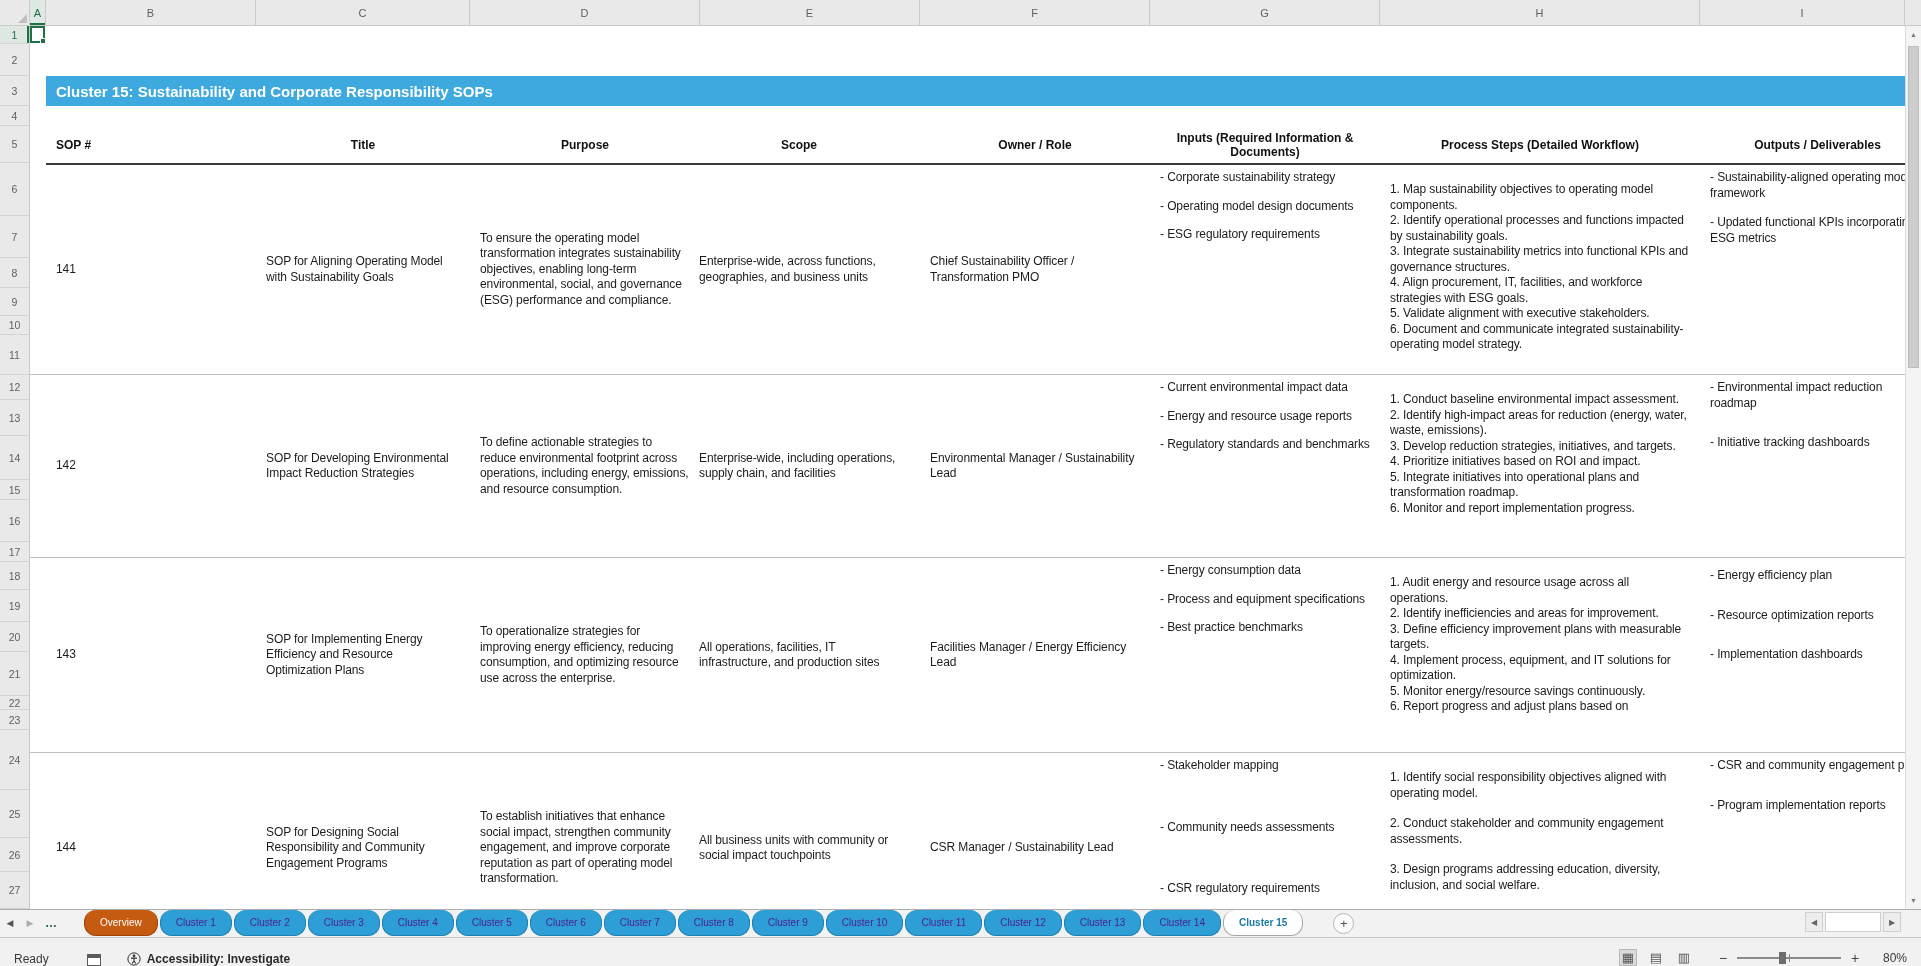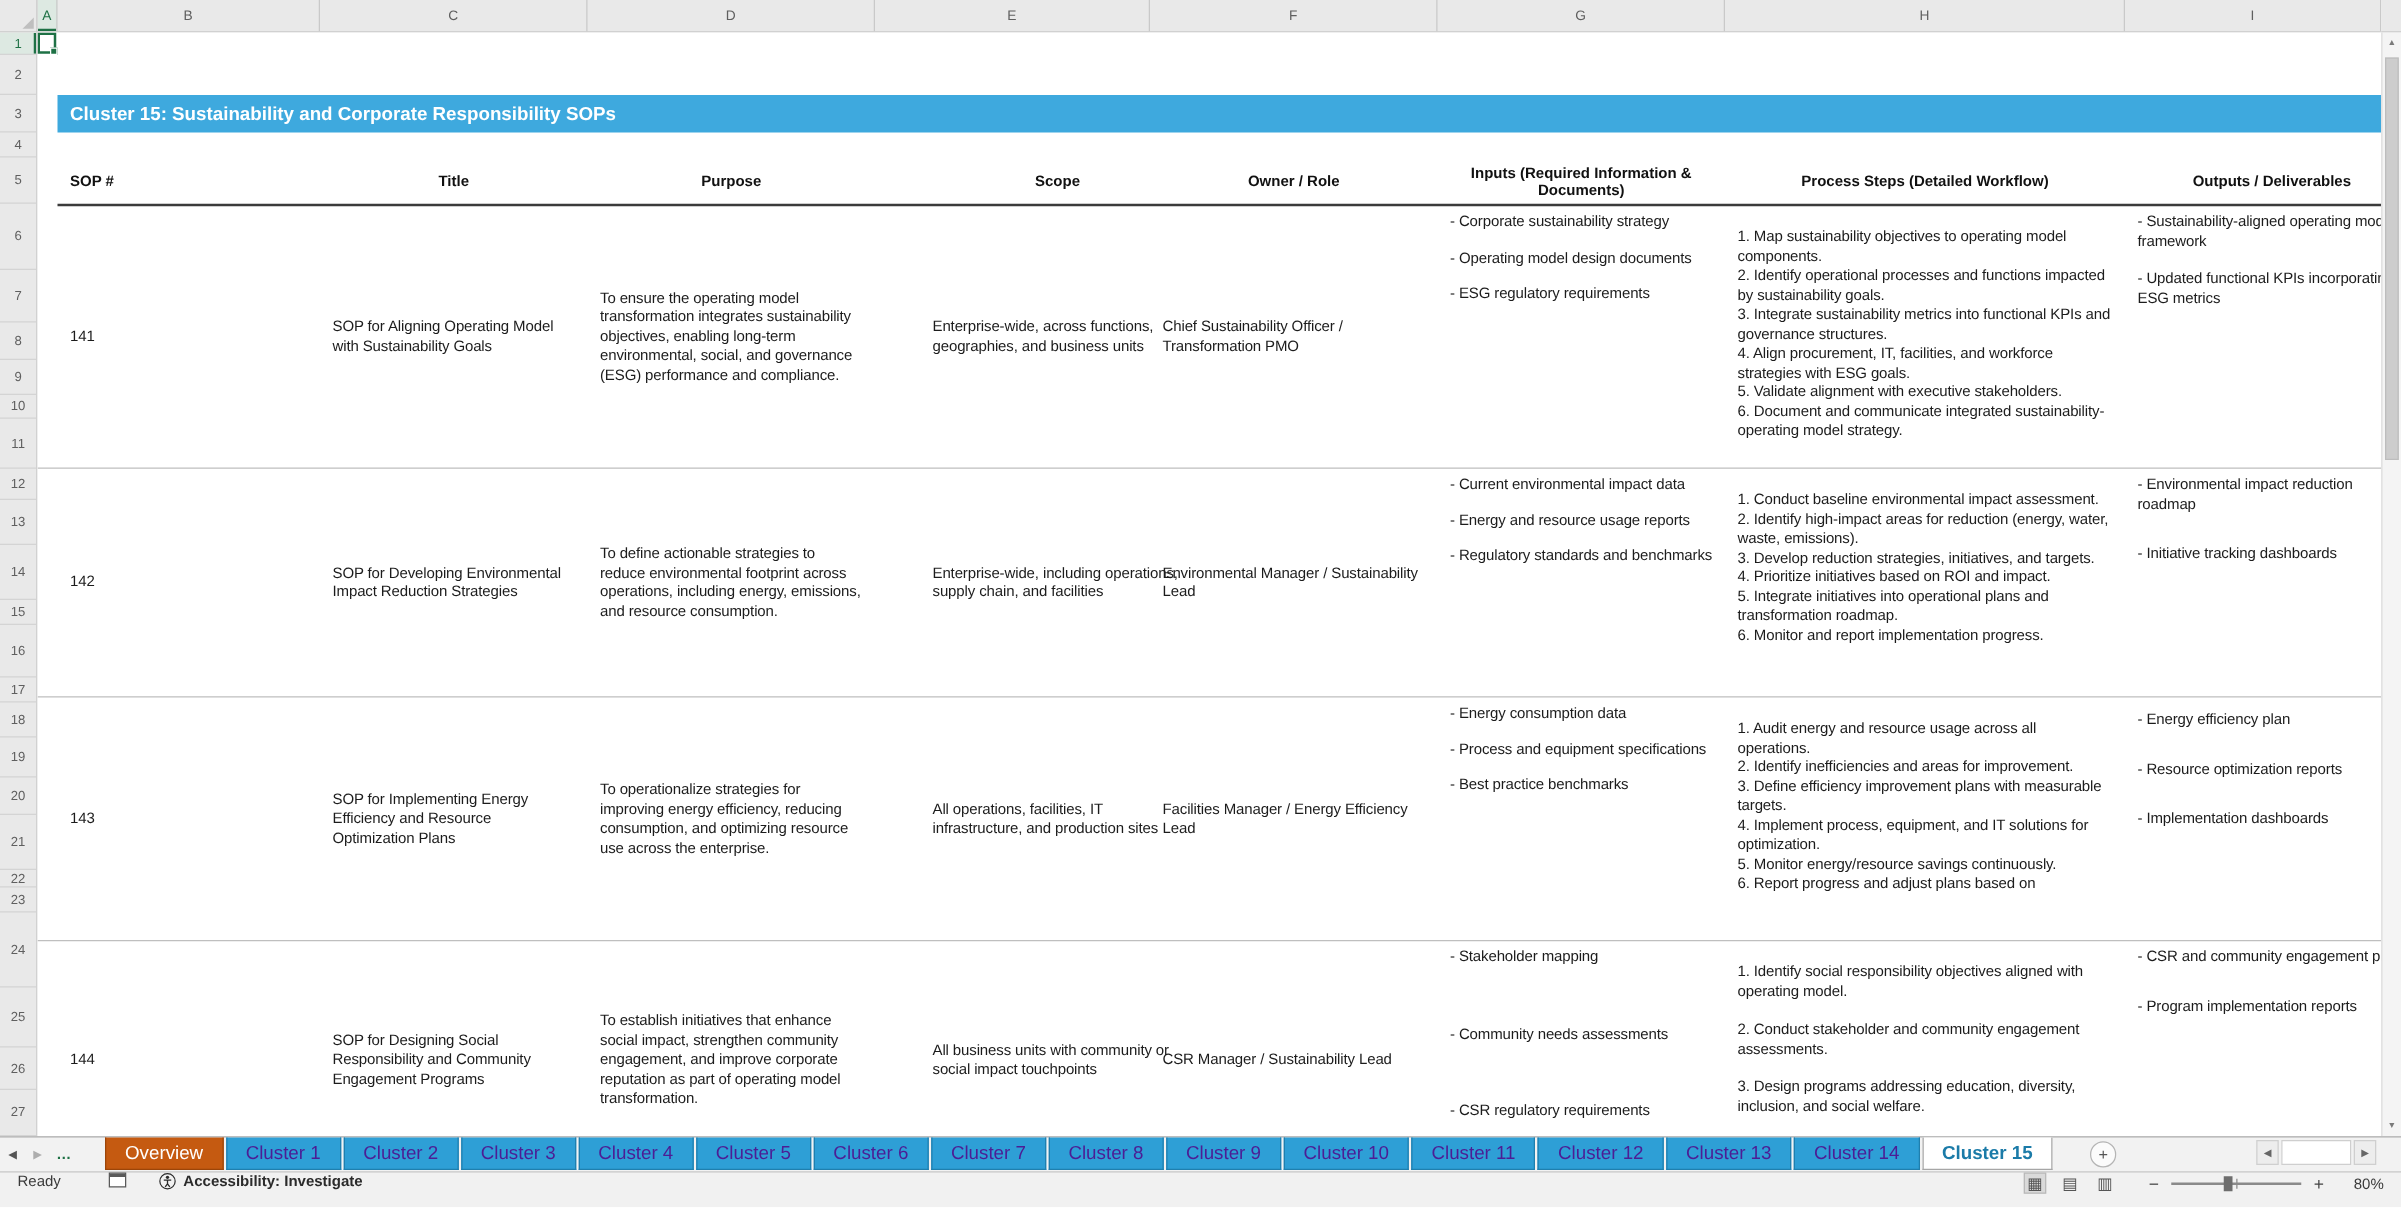--- a/index.html
+++ b/index.html
@@ -23,21 +23,21 @@
   
   #cells{position:absolute;left:30px;top:26px;width:1875px;height:883px;overflow:hidden;background:#fff;}
   #a1sel{position:absolute;left:0;top:0;width:15px;height:17px;border:2px solid #1E7145;box-sizing:border-box;}
   #a1sel .handle{position:absolute;right:-3px;bottom:-3px;width:4px;height:4px;background:#1E7145;border:1px solid #fff;}
   #band-title{position:absolute;left:16px;top:19px;width:1859px;height:31px;background:#152E4F;
         color:#fff;font-weight:bold;font-size:20px;display:flex;align-items:center;padding-left:10px;box-sizing:border-box;}
   #band-sub{position:absolute;left:16px;top:50px;width:1859px;height:30px;background:#3EA9DE;
         color:#fff;font-weight:bold;font-size:15px;display:flex;align-items:center;padding-left:10px;box-sizing:border-box;}
   
   .col-sop{left:16px;width:210px;}   .col-title{left:226px;width:214px;}
-  .col-purpose{left:440px;width:230px;} .col-scope{left:706px;width:220px;}
+  .col-purpose{left:440px;width:230px;} .col-scope{left:659px;width:220px;}
   .col-owner{left:890px;width:230px;}   .col-inputs{left:1120px;width:230px;}
   .col-steps{left:1350px;width:320px;}  .col-outputs{left:1670px;width:235px;}
   #hdr-row{position:absolute;left:0;top:101px;width:1905px;height:36px;}
   .th{position:absolute;top:0;height:36px;display:flex;align-items:center;justify-content:center;
       text-align:center;font-weight:bold;font-size:12px;color:#111;line-height:14px;padding:0 4px;box-sizing:border-box;}
   .th.left{justify-content:flex-start;text-align:left;padding-left:10px;}
   #hdr-line{position:absolute;left:16px;top:137px;width:1859px;height:2px;background:#3b3b3b;}
   .trow{position:absolute;left:0;width:1905px;box-sizing:border-box;border-bottom:1px solid #BFBFBF;}
   .trow.noline{border-bottom:none;}
   .cell{position:absolute;top:0;height:100%;box-sizing:border-box;padding:0 10px;
@@ -55,33 +55,33 @@
   #vthumb{position:absolute;left:2px;top:20px;width:11px;height:322px;background:#CDCDCD;border:1px solid #BDBDBD;box-sizing:border-box;}
   #topright{position:absolute;right:0;top:0;width:16px;height:26px;background:#E9E9E9;border-bottom:1px solid #C9C9C9;box-sizing:border-box;}
   
   #tabbar{position:absolute;left:0;top:909px;width:1921px;height:28px;background:#F2F2F2;
         border-top:1px solid #ABABAB;box-sizing:border-box;display:flex;align-items:flex-start;}
   .tnav{width:20px;height:26px;display:flex;align-items:center;justify-content:center;font-size:9px;color:#555;}
   .tnav.dim{color:#ADADAD;}
   #tabmore{width:22px;height:26px;display:flex;align-items:center;justify-content:center;font-size:12px;color:#1E7145;font-weight:bold;}
   #tabs{display:flex;gap:2px;height:27px;margin-left:22px;}
   .tab{padding:0 15px;height:26px;display:flex;align-items:center;justify-content:center;
-       font-size:15px;box-sizing:border-box;white-space:nowrap;cursor:default;}
+       font-size:10px;box-sizing:border-box;white-space:nowrap;cursor:default;border-radius:12px;}
   .tab.overview{background:#C55A11;color:#fff;border:1px solid #9C4509;border-top:none;}
   .tab.cluster{background:#2E9FD6;color:#4c1d95;border:1px solid #1F7FAE;border-top:none;}
   .tab.cluster.active{background:#fff;color:#1B7BA8;font-weight:bold;border:1px solid #A6A6A6;border-top:none;}
   #addsheet{margin-left:30px;margin-top:3px;width:19px;height:19px;border:1px solid #B5B5B5;border-radius:50%;
        display:flex;align-items:center;justify-content:center;font-size:13px;color:#555;background:#FBFBFB;}
   #tabscroll{position:absolute;right:20px;top:912px;display:flex;align-items:center;gap:2px;}
   .tsbtn{width:18px;height:20px;display:flex;align-items:center;justify-content:center;font-size:8px;color:#666;
        background:#EDEDED;border:1px solid #CFCFCF;box-sizing:border-box;}
   #tsbox{width:56px;height:20px;background:#fff;border:1px solid #CFCFCF;box-sizing:border-box;}
   
   #statusbar{position:absolute;left:0;top:937px;width:1921px;height:29px;background:#F1F1F1;
-       border-top:1px solid #C6C6C6;box-sizing:border-box;display:flex;align-items:flex-start;font-size:12px;color:#3a3a3a;}
+       border-top:1px solid #C6C6C6;box-sizing:border-box;display:flex;align-items:flex-end;font-size:12px;color:#3a3a3a;}
   #sb-ready{margin-left:14px;}
   #sb-macro{margin-left:38px;width:14px;height:12px;border:1px solid #5a5a5a;box-sizing:border-box;
        background:linear-gradient(#5a5a5a 0 3px,#fff 3px);}
   #sb-access{margin-left:26px;display:flex;align-items:center;gap:6px;font-weight:bold;color:#2b2b2b;}
   #sb-right{margin-left:auto;margin-right:14px;display:flex;align-items:center;gap:10px;}
   .view-ico{font-size:13px;color:#555;width:18px;text-align:center;}
   .view-ico.on{background:#DADADA;border:1px solid #B9B9B9;box-sizing:border-box;}
   #zoomctl{display:flex;align-items:center;gap:8px;margin-left:14px;}
   #zoomtrack{position:relative;width:104px;height:2px;background:#8a8a8a;}
   #zoomnotch{position:absolute;left:50%;top:-3px;width:1px;height:8px;background:#8a8a8a;}

